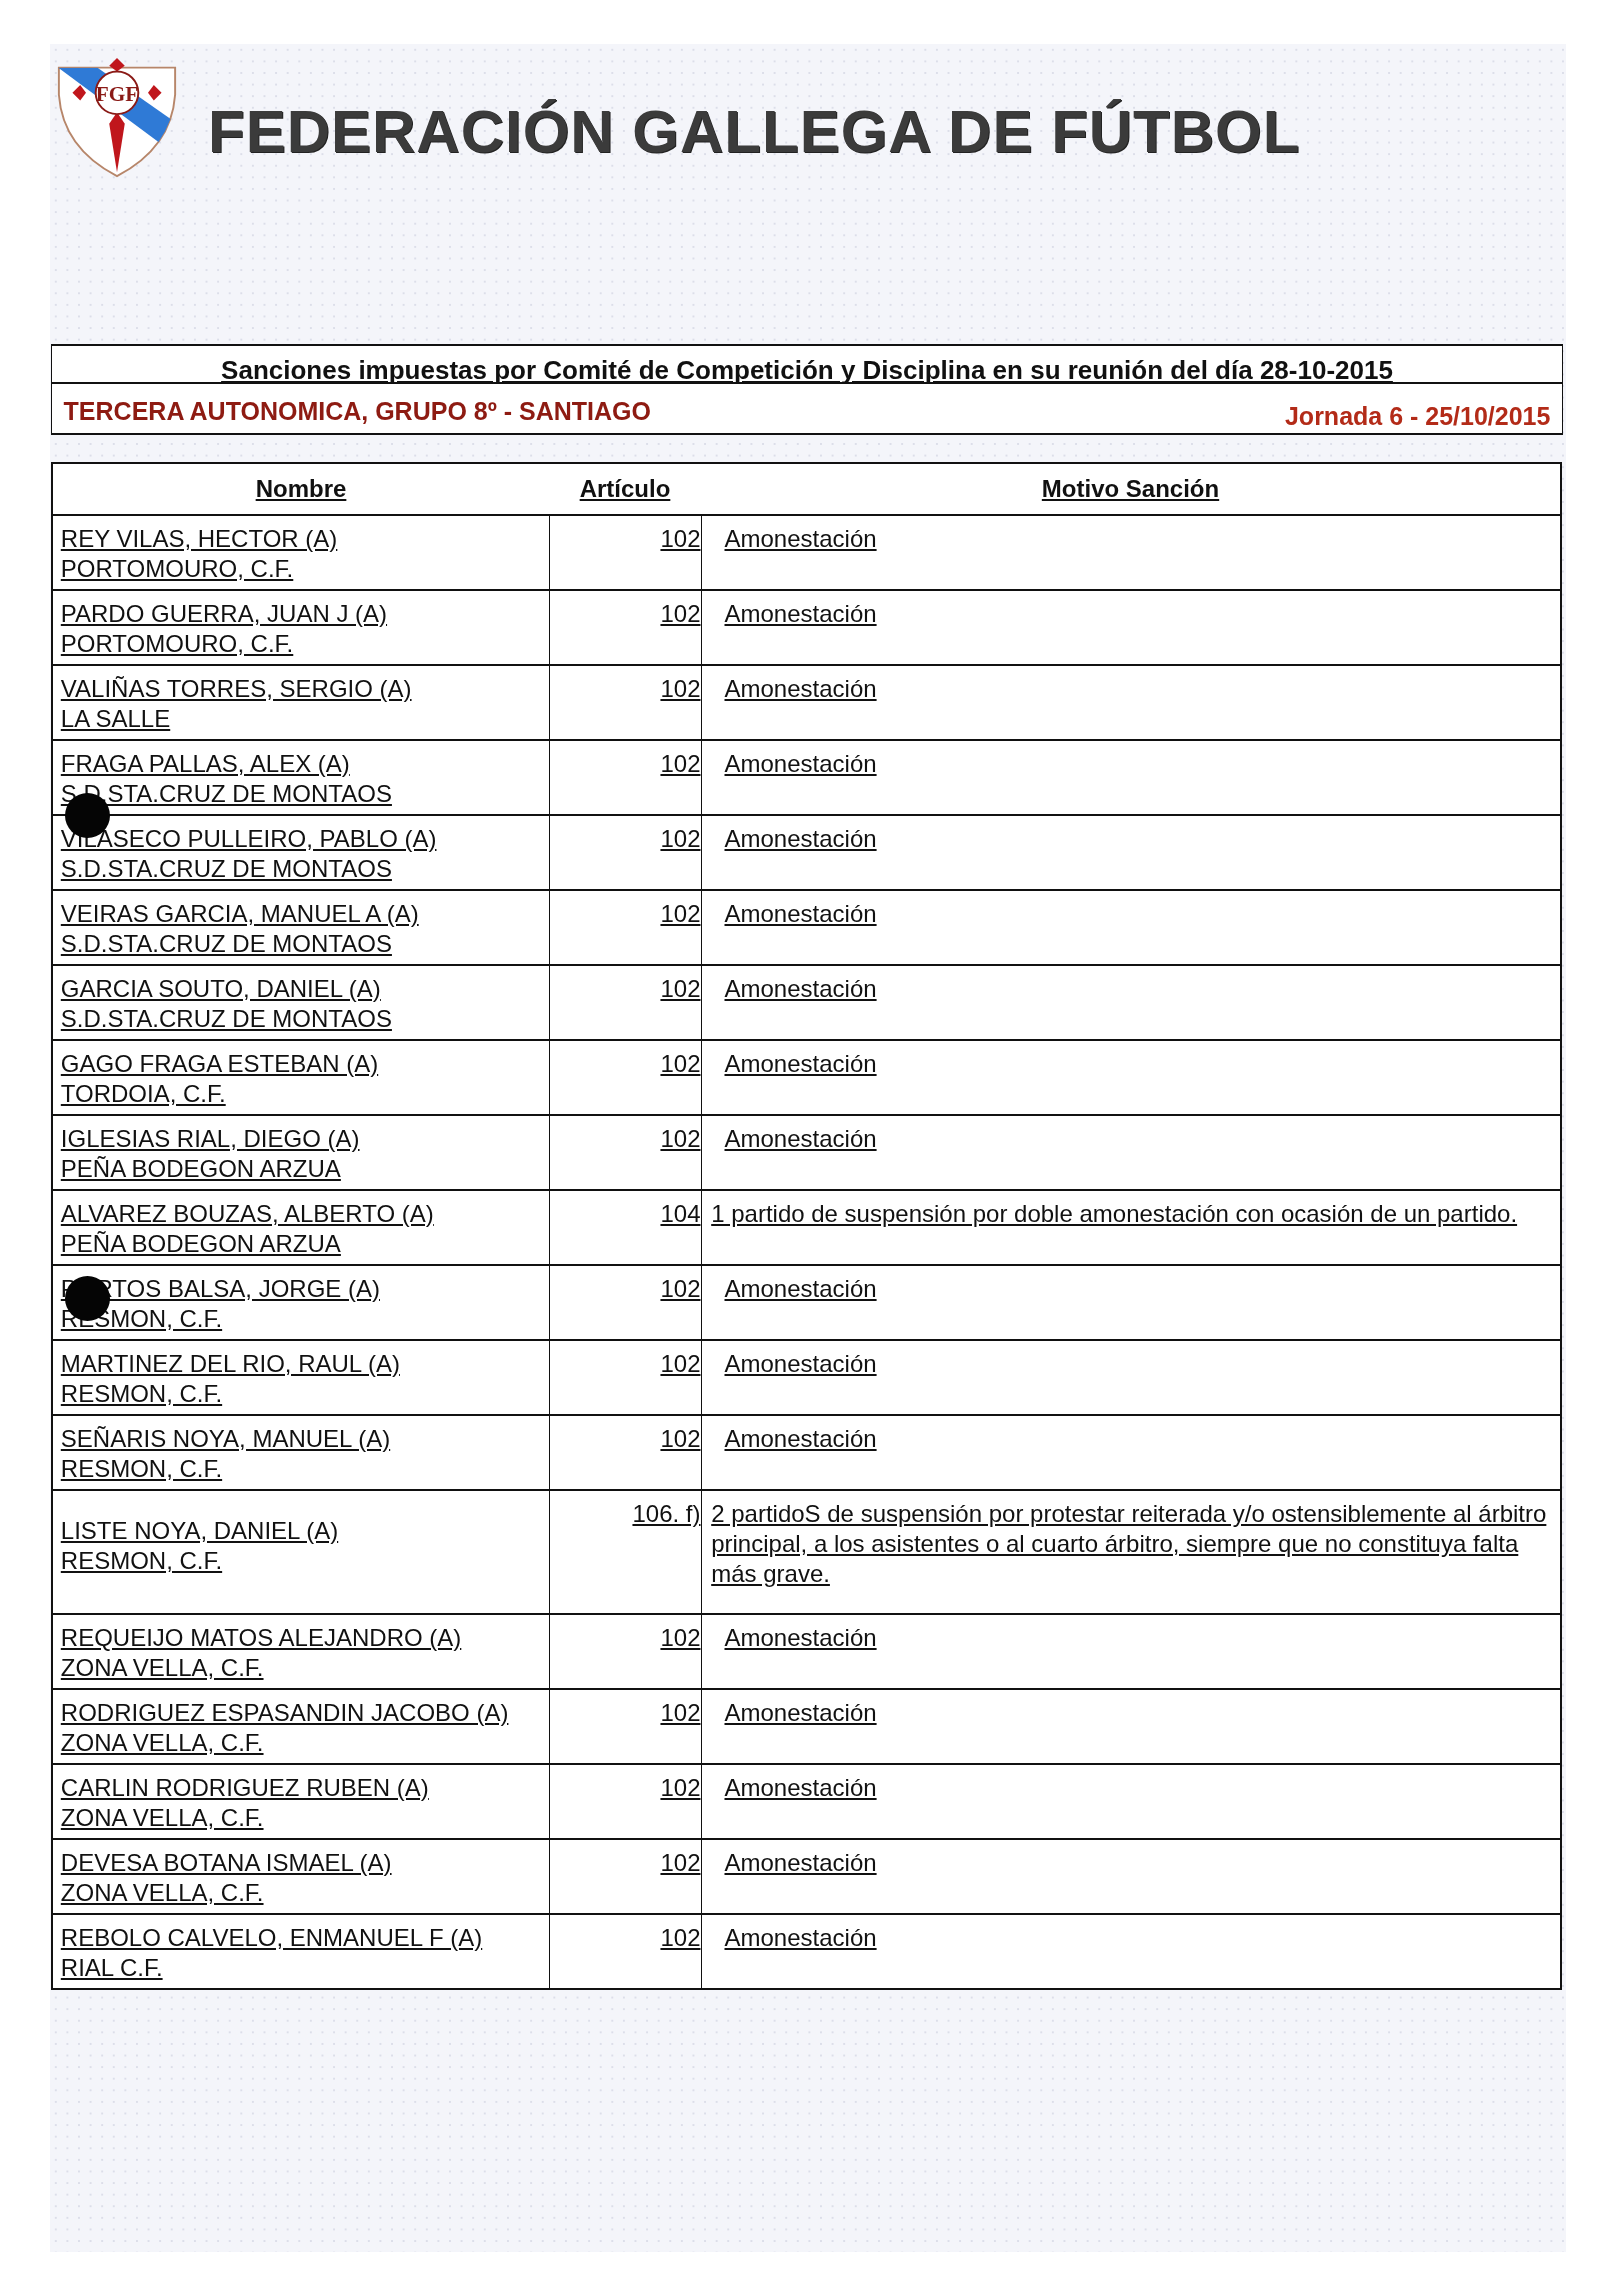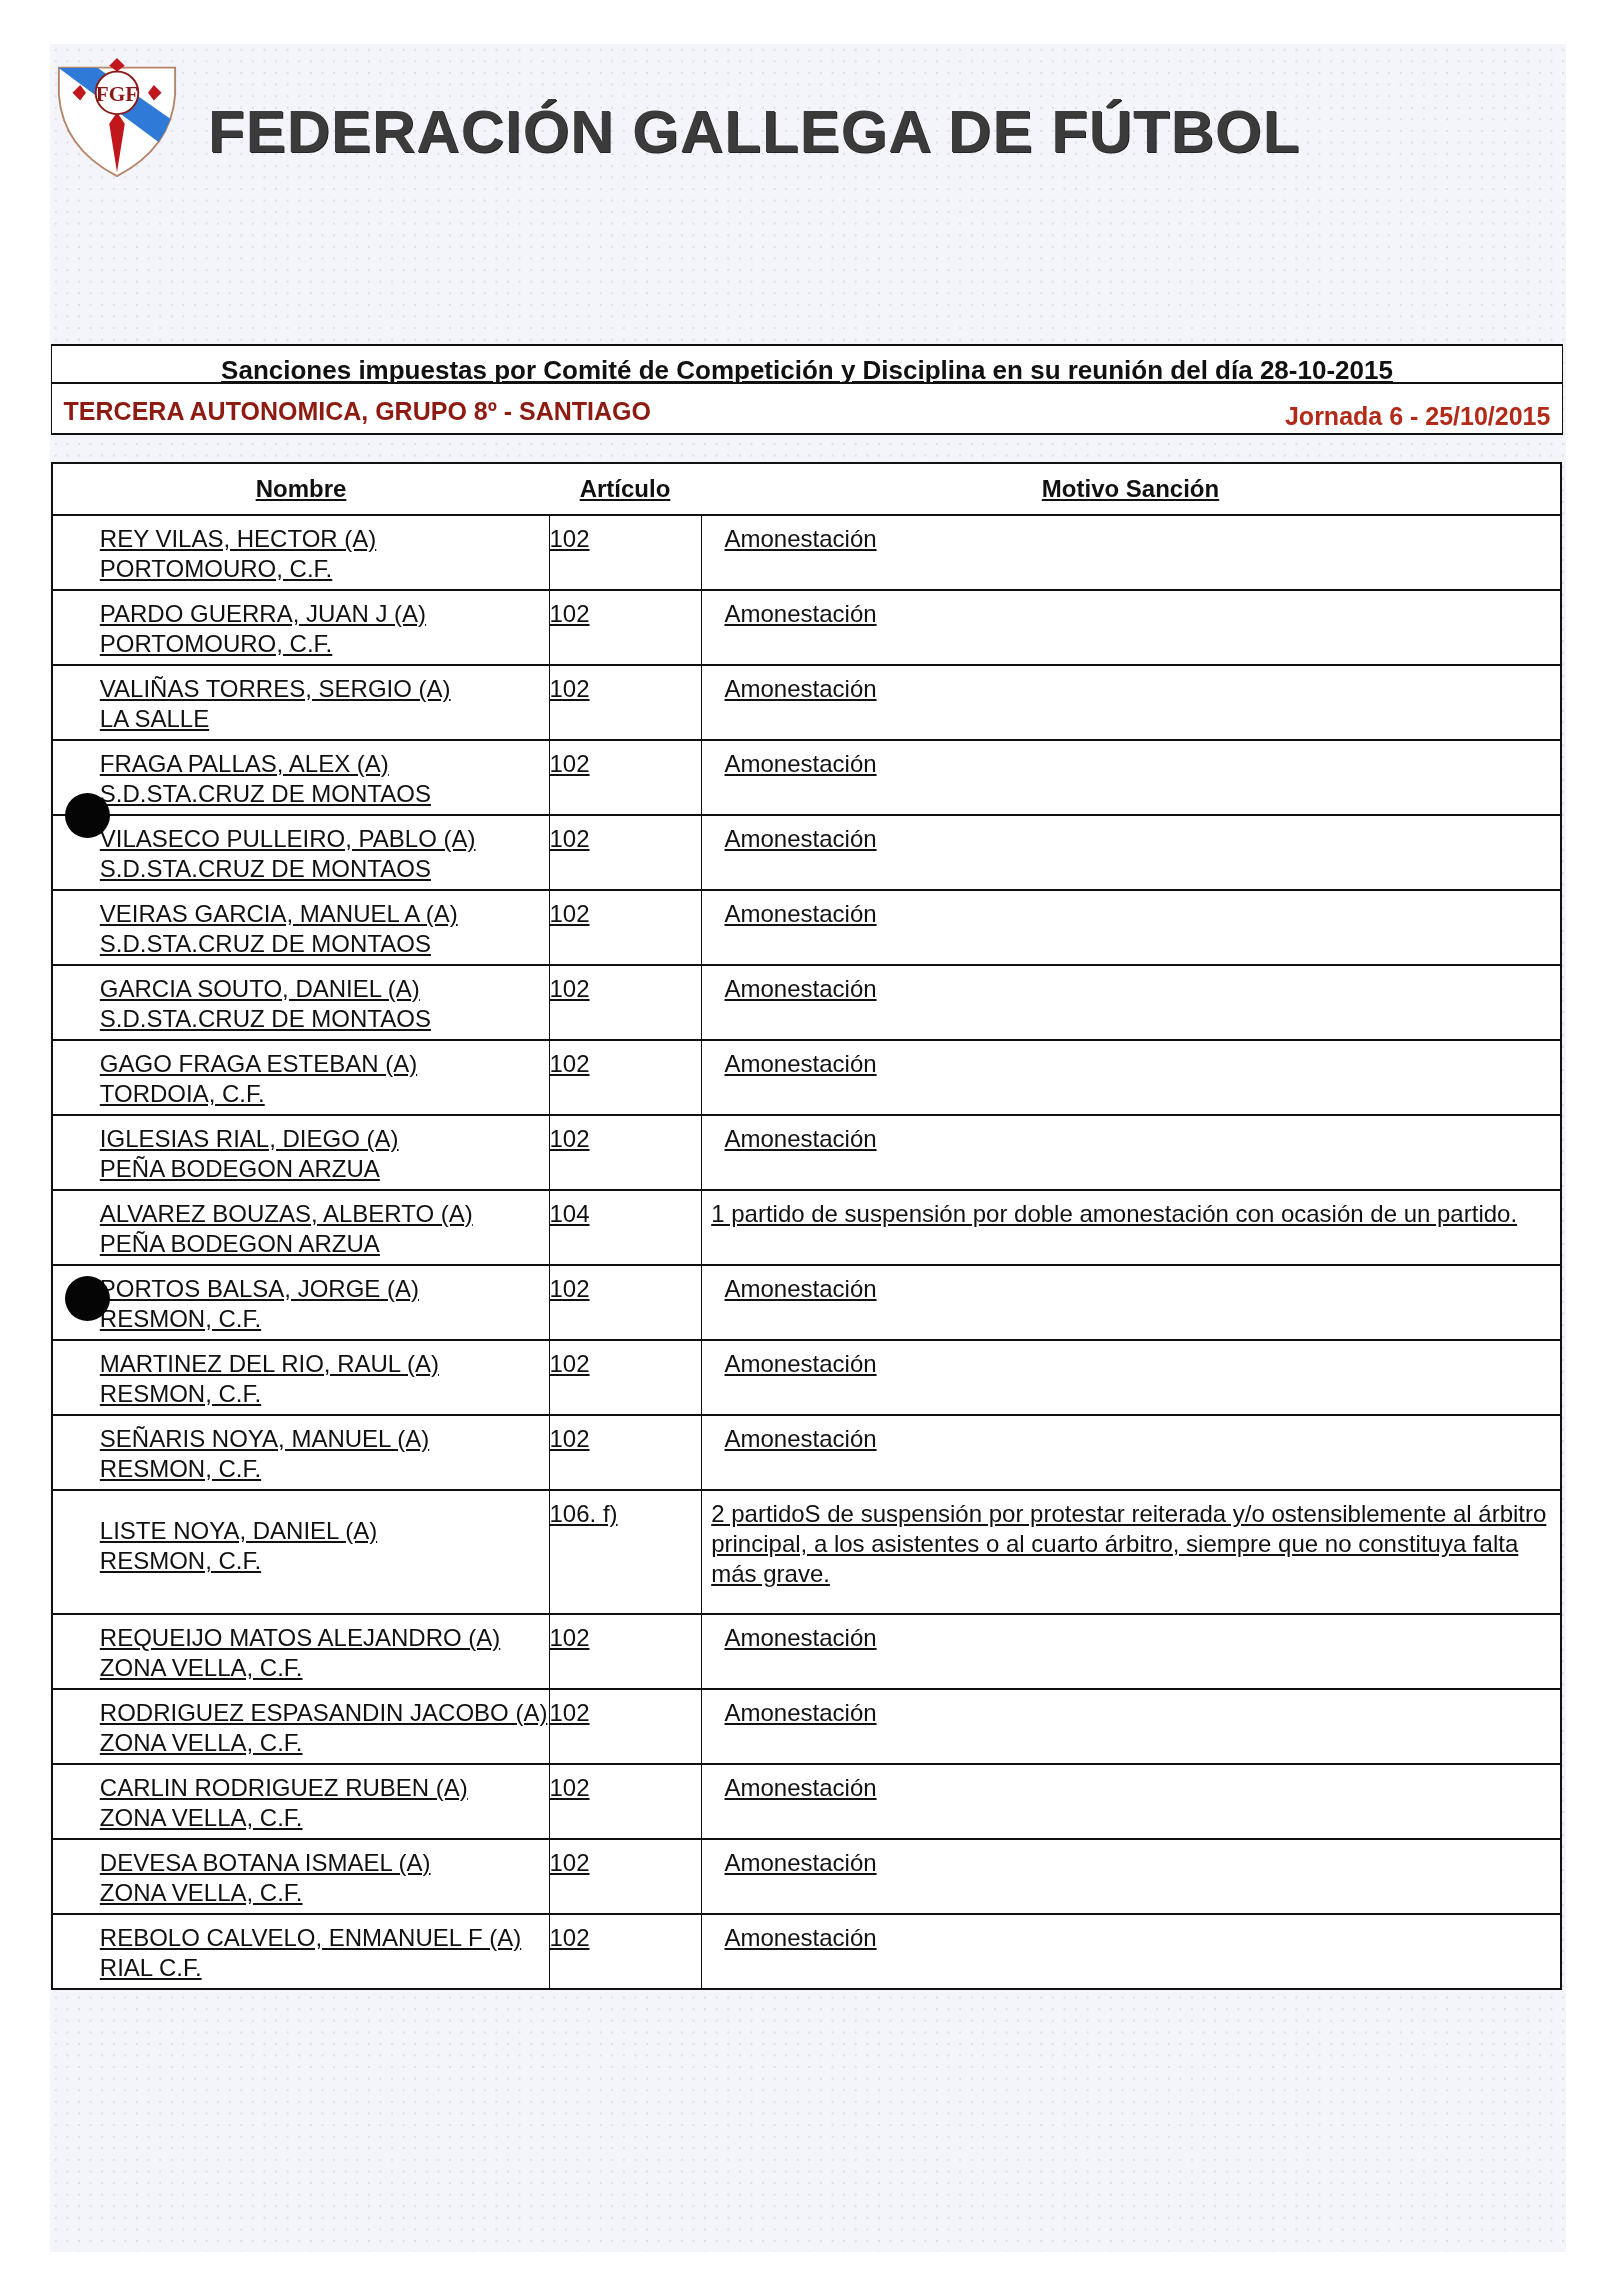--- a/index.html
+++ b/index.html
@@ -46,24 +46,24 @@
   table.sanctions th {
     height:50px; font-size:24px; font-weight:bold; text-align:center;
     border-bottom:2.9px solid #111; padding:0; vertical-align:middle;
   }
   table.sanctions td {
     border-top:2.9px solid #111; border-bottom:2.9px solid #111;
     border-left:1.9px solid #111; border-right:1.9px solid #111;
     vertical-align:top; font-size:24px; line-height:30px; padding:0;
   }
   td.name { width:497px; padding:7.8px 0 0 7.8px !important; height:75px; box-sizing:border-box; position:relative; }
-  td.art { width:151px; text-align:left; padding-top:7.8px !important; }
+  td.art { width:151px; text-align:right; padding-top:7.8px !important; }
   td.motive { padding:7.8px 9.7px 0 23px !important; }
   td.motive.long { padding-left:9.7px !important; }
-  .name-line { display:block; white-space:nowrap;margin-left:39px; }
+  .name-line { display:block; white-space:nowrap; }
   tr.tall td.name { padding-top:25px !important; }
   tr.tall td { height:114px; }
   .redact-dot {
     position:absolute; width:45px; height:45px; border-radius:50%;
     background:#050505;
   }
 </style>
 </head>
 <body>
 

